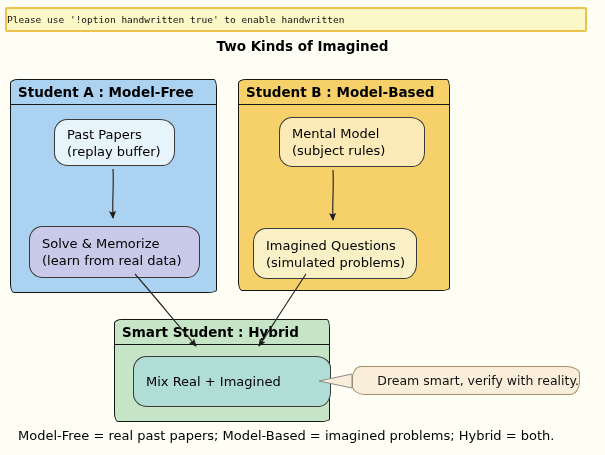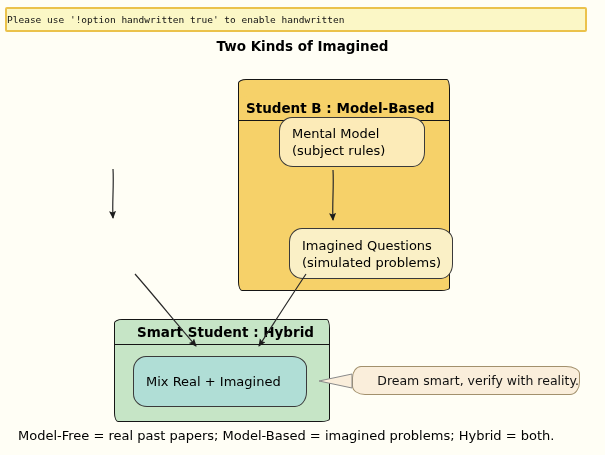--- a/index.html
+++ b/index.html
@@ -41,22 +41,22 @@
     position:absolute; box-sizing:border-box;
     border:1.1px solid #3a3a3a;
     border-radius:13px 15px 12px 14px / 14px 12px 15px 13px;
     display:flex; flex-direction:column; justify-content:center;
     padding-left:12px; font-size:13px; line-height:17px; color:#000;
     white-space:nowrap;
   }
   .n-past    { left:43px; top:39px;  width:121px; height:47px; }
   .n-solve   { left:18px; top:146px; width:171px; height:52px; }
   .n-mental  { left:40px; top:37px;  width:146px; height:50px; }
-  .n-imagined{ left:14px; top:148px; width:164px; height:51px;margin-left:36px; }
-  .n-mix     { left:18px; top:36px;  width:174px; height:51px; }
+  .n-imagined{ left:14px; top:148px; width:164px; height:51px; }
+  .n-mix     { left:18px; top:36px;  width:198px; height:51px; }
   
   .note{
     position:absolute; left:352px; top:366px; width:228px; height:29px;
     box-sizing:border-box; border:1px solid #A2906C;
     border-radius:9px 14px 10px 13px / 12px 8px 13px 9px;
     display:flex; align-items:center; padding-left:8px;
     font-size:12.5px; color:#111;
   }
   .caption{
     position:absolute; left:8px; top:428px; width:600px;
@@ -68,35 +68,46 @@
 <body>
 
 <div class="stage">
 
   <div class="banner">
     <span>Please use '!option handwritten true' to enable handwritten</span>
   </div>
 
   <div class="title">Two Kinds of Imagined</div>
 
+  <div class="pkg pkg-a" style="background-color: rgb(171, 210, 241);">
+    <div class="pkg-header" style="background-color: rgb(171, 210, 241);">Student A : Model-Free</div>
+    <div class="node n-past" style="background-color: rgb(232, 244, 252);">
+      <span>Past Papers</span>
+      <span>(replay buffer)</span>
+    </div>
+    <div class="node n-solve" style="background-color: rgb(201, 202, 233);">
+      <span>Solve &amp; Memorize</span>
+      <span>(learn from real data)</span>
+    </div>
+  </div>
 
   <div class="pkg pkg-b" style="background-color: rgb(246, 209, 105);">
-    <div class="pkg-header" style="background-color: rgb(246, 209, 105); margin-top: 16px;">Student B : Model-Based</div>
+    <div class="pkg-header" style="background-color: rgb(246, 209, 105);">Student B : Model-Based</div>
     <div class="node n-mental" style="background-color: rgb(252, 235, 184);">
       <span>Mental Model</span>
       <span>(subject rules)</span>
     </div>
     <div class="node n-imagined" style="background-color: rgb(250, 240, 198);">
       <span>Imagined Questions</span>
       <span>(simulated problems)</span>
     </div>
   </div>
 
   <div class="pkg pkg-h" style="background-color: rgb(198, 229, 198);">
-    <div class="pkg-header" style="background-color: rgb(198, 229, 198); text-align: center;">Smart Student : Hybrid</div>
+    <div class="pkg-header" style="background-color: rgb(198, 229, 198);">Smart Student : Hybrid</div>
     <div class="node n-mix" style="background-color: rgb(176, 222, 214);">
       <span>Mix Real + Imagined</span>
     </div>
   </div>
 
   <div class="note" style="background-color: rgb(250, 238, 219); justify-content: flex-end;">
     <span>Dream smart, verify with reality.</span>
   </div>
 
   <svg class="overlay" width="605" height="455" viewBox="0 0 605 455">

